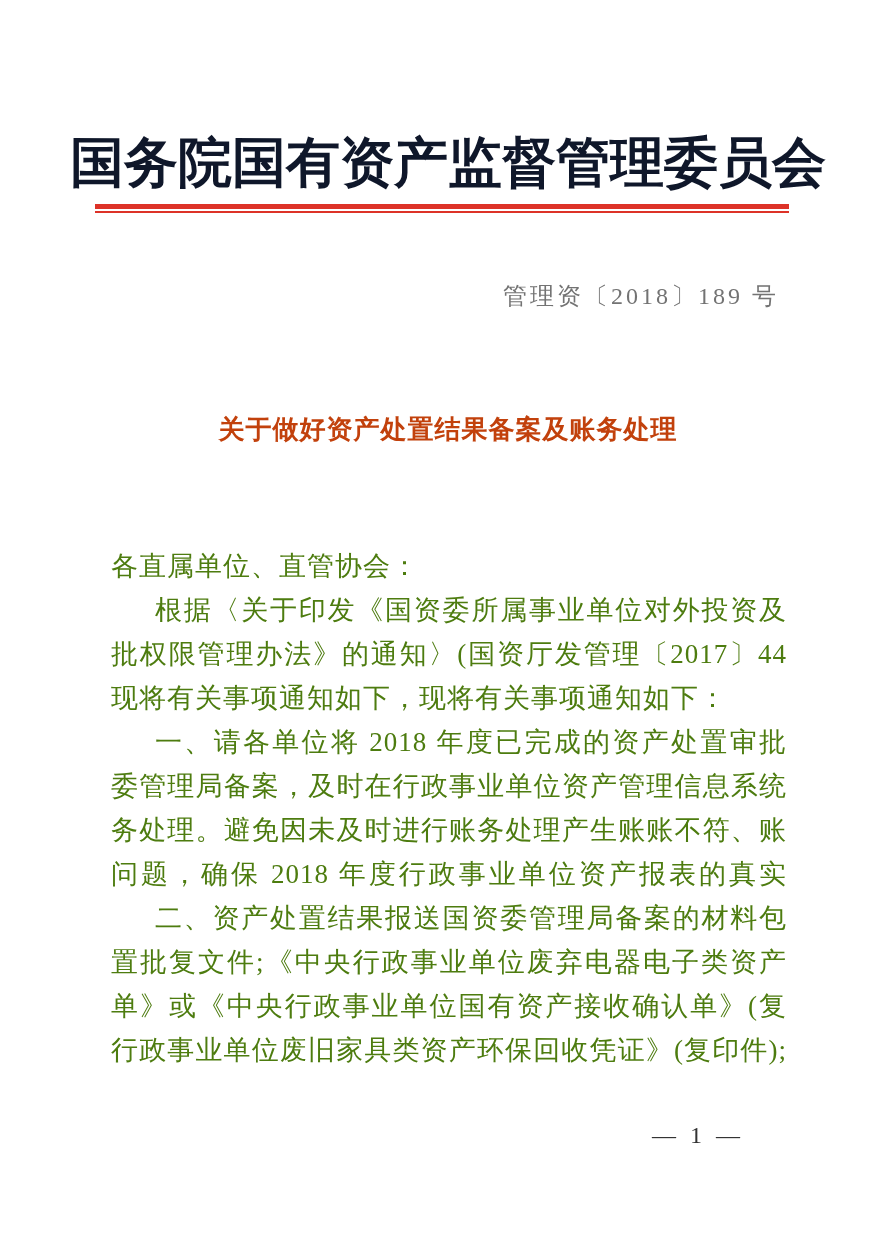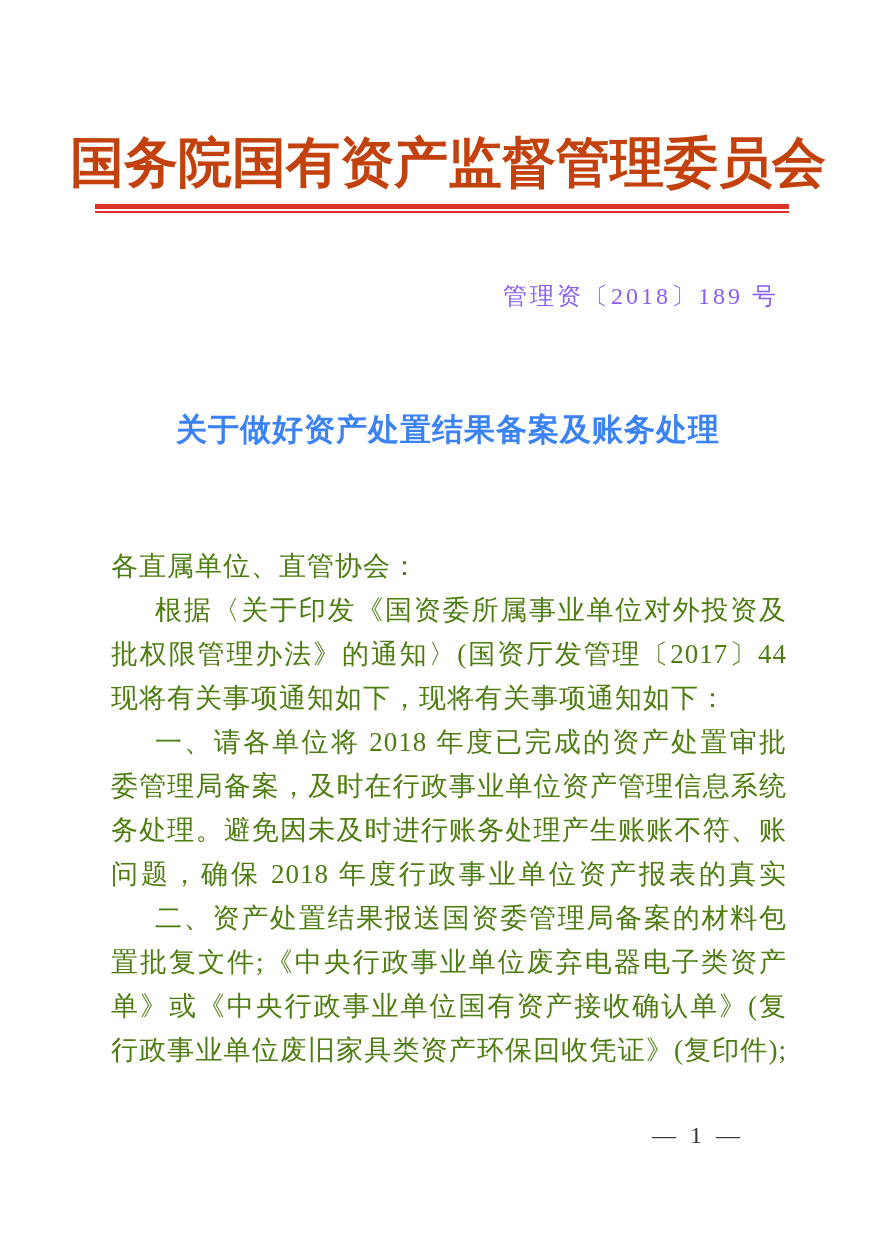--- a/index.html
+++ b/index.html
@@ -18,53 +18,53 @@
     position: absolute;
     top: 130px;
     left: 0;
     width: 100%;
     text-align: center;
     font-family: "Liberation Sans", sans-serif;
     font-weight: 900;
     font-size: 54px;
     line-height: 64px;
     letter-spacing: 0px;
-    color: #c2410c;
+    color: #0f172a;
     white-space: nowrap;
   }
   .red-rule {
     position: absolute;
     top: 204px;
     left: 95px;
     width: 694px;
   }
   .red-rule .rule-thick { height: 5px; background: #dd3228; }
   .red-rule .rule-thin  { height: 2px; background: #dd3228; margin-top: 2px; }
 
   .doc-number {
     position: absolute;
     top: 281px;
     right: 117px;
     font-size: 24px;
     line-height: 30px;
     letter-spacing: 3px;
-    color: #8b5cf6;
+    color: #737373;
     white-space: nowrap;
   }
 
   .doc-title {
     position: absolute;
     top: 404px;
     left: 0;
     width: 100%;
     text-align: center;
-    font-size: 31px;
+    font-size: 26px;
     line-height: 52px;
     font-weight: bold;
-    color: #3b82f6;
+    color: #c2410c;
     letter-spacing: 1px;
   }
 
   .body-text {
     position: absolute;
     top: 544px;
     left: 111px;
     width: 676px;
     font-size: 27px;
     color: #4d7c0f;

